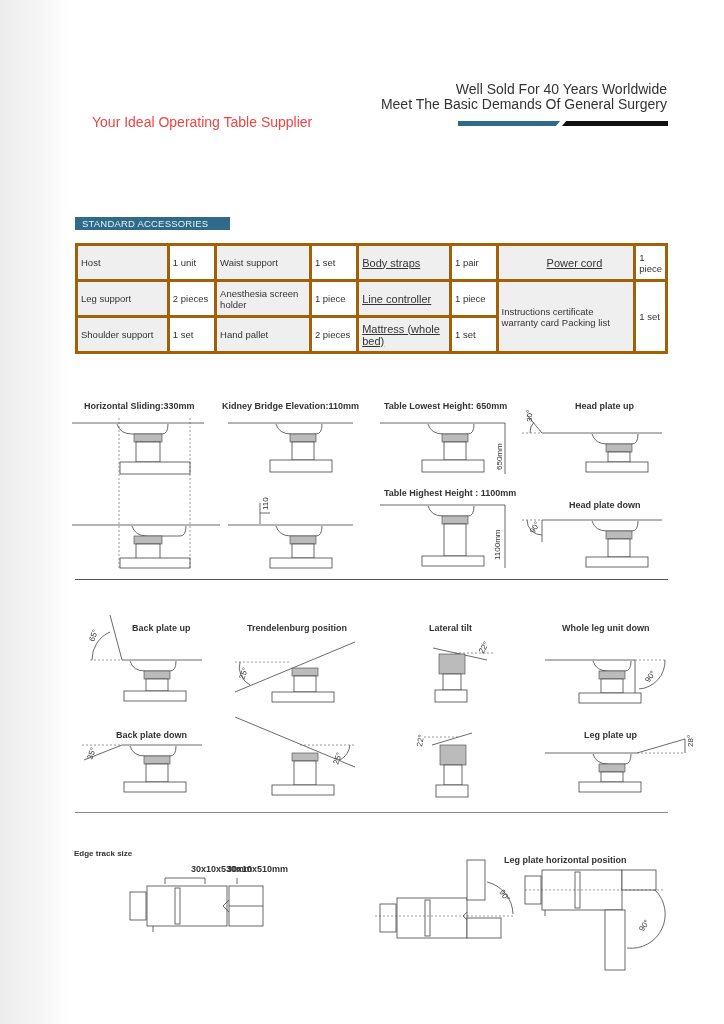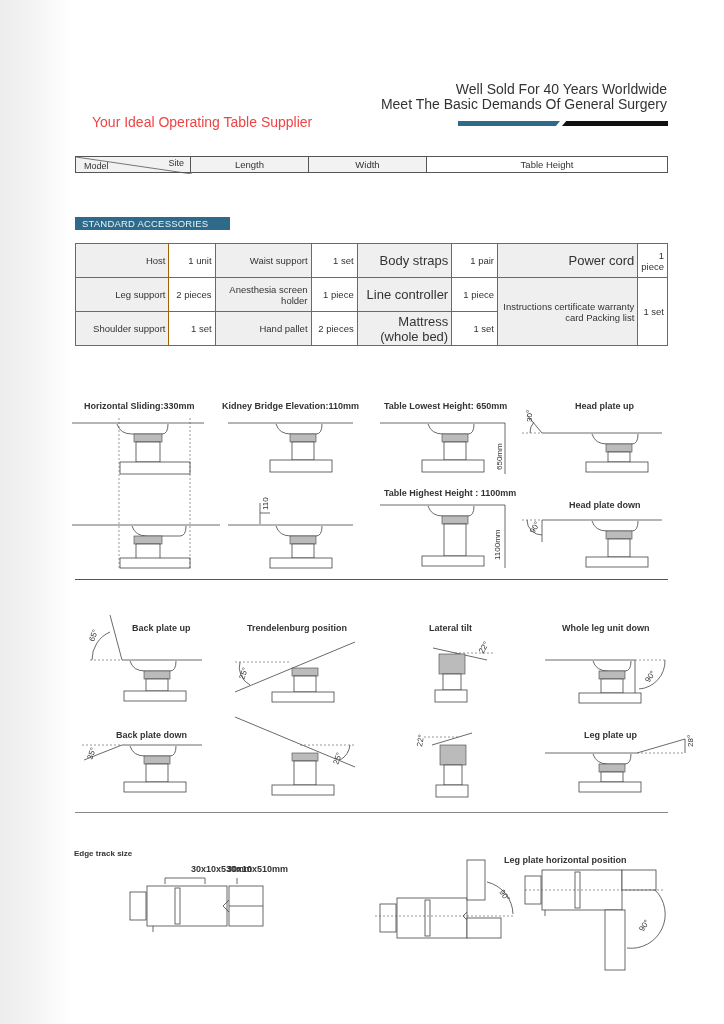--- a/index.html
+++ b/index.html
@@ -26,23 +26,23 @@
   .spec-table td { border:1px solid #555; height:15px; text-align:center; padding:0 2px; }
   .spec-table .hdr { background:#f2f2f2; font-size:9.5px; }
   .spec-table .hdr-white { background:#fff; font-size:9.5px; }
   .diag-cell { position:relative; text-align:left !important; }
   .diag-cell svg { position:absolute; left:0; top:0; }
   .diag-model { position:absolute; left:8px; bottom:1px; font-size:9px; }
   .diag-site { position:absolute; right:6px; top:1px; font-size:9px; }
 
   .acc-label { left:75px; top:217px; width:148px; height:13px; background:#2e6a8a; color:#e8f2f8; font-size:9.5px; padding-left:7px; line-height:13px; letter-spacing:0.2px; }
   .acc-table { position:absolute; left:75px; top:243px; width:593px; font-size:9.5px; color:#333; }
-  .acc-table td { border:1px solid #a16207; text-align:right; height:33px; padding:0 3px; }
+  .acc-table td { border:3px solid #a16207; text-align:left; height:33px; padding:0 3px; }
   .acc-table .gray { background:#efefef; }
-  .acc-table .small { font-size:13px; }
+  .acc-table .small { font-size:11px;text-decoration:underline; }
 
   .sep { position:absolute; left:75px; width:593px; height:1px; background:#555; }
 
   .fig-label { position:absolute; font-size:9px; color:#333; white-space:nowrap;font-weight:bold; }
   svg.fig { position:absolute; overflow:visible; }
   .ln { stroke:#444; stroke-width:0.8; fill:none; }
   .fl { stroke:#444; stroke-width:0.8; fill:#fff; }
   .gy { stroke:#444; stroke-width:0.6; fill:#bbb; }
   .dash { stroke:#555; stroke-width:0.6; stroke-dasharray:2,2; fill:none; }
   .ang { font-size:8px; fill:#333; font-family:"Liberation Sans", sans-serif; }
@@ -55,32 +55,20 @@
 <div class="abs tagline l1">Well Sold For 40 Years Worldwide</div>
 <div class="abs tagline l2">Meet The Basic Demands Of General Surgery</div>
 <div class="abs supplier-title">Your Ideal Operating Table Supplier</div>
 <div class="abs accent-bar">
   <div class="accent-blue"></div>
   <div class="accent-black"></div>
 </div>
 
 <table class="spec-table">
   <tbody>
-      <tr>
-    <td class="hdr diag-cell" style="width:110px;">
-      <svg width="116" height="17">
-            <line x1="0" y1="0" x2="116" y2="17" stroke="#555" stroke-width="0.8"></line>
-          </svg>
-      <span class="diag-model">Model</span>
-      <span class="diag-site">Site</span>
-    </td>
-    <td class="hdr" style="width:113px;">Length</td>
-    <td class="hdr" style="width:113px;">Width</td>
-    <td class="hdr-white" colspan="2">Table Height</td>
-  </tr>
 </tbody>
   </table>
 
 <div class="abs acc-label">STANDARD ACCESSORIES</div>
 <table class="acc-table">
   <tbody>
       <tr>
     <td class="gray" style="width:90px;">Host</td>
     <td style="width:40px;">1 unit</td>
     <td class="gray" style="width:92px;">Waist support</td>

